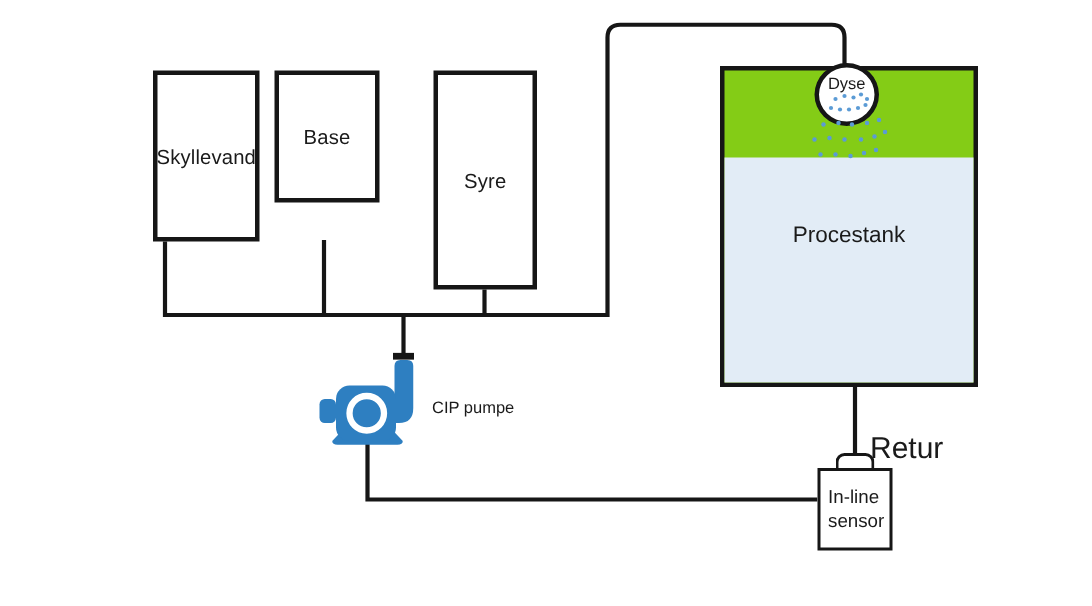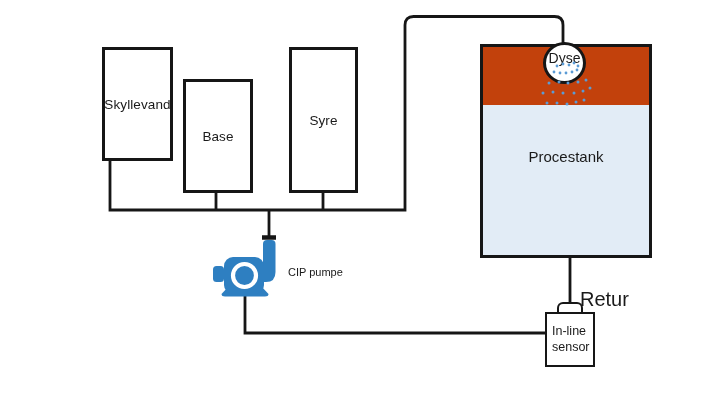--- a/index.html
+++ b/index.html
@@ -20,38 +20,38 @@
     box-sizing:border-box;
     border:3px solid #161616;
     background:#ffffff;
     display:flex;align-items:center;justify-content:center;
     z-index:2;
   }
   .tank-label{font-size:13.5px;letter-spacing:0.1px;white-space:nowrap;}
 
   #process-tank{
     position:absolute;left:480px;top:44px;width:172px;height:214px;
-    box-sizing:border-box;border:3px solid #161616;background:#c2410c;z-index:2;
+    box-sizing:border-box;border:3px solid #161616;background:#84cc16;z-index:2;
   }
   #liquid{
     position:absolute;left:0;top:58px;right:0;bottom:0;
     background:#e2ecf6;
   }
   #process-label{
     position:absolute;left:0;top:101px;width:100%;
     text-align:center;font-size:15px;
   }
 
   #nozzle{
     position:absolute;left:543px;top:42px;width:43px;height:42px;
     box-sizing:border-box;border:3px solid #161616;border-radius:50%;
     background:#ffffff;z-index:4;
     display:flex;align-items:flex-start;justify-content:center;
   }
-  #nozzle span{font-size:14px;margin-top:5px;}
+  #nozzle span{font-size:11px;margin-top:5px;}
 
   #cip-pump-label{
     position:absolute;left:288px;top:266px;font-size:11px;z-index:2;white-space:nowrap;
   }
   #retur-label{
     position:absolute;left:580px;top:288px;font-size:20px;z-index:2;white-space:nowrap;
   }
 
   #sensor-cap{
     position:absolute;left:557px;top:302px;width:26px;height:14px;
@@ -71,21 +71,21 @@
 <div id="canvas">
 
   <div id="process-tank">
     <div id="liquid"></div>
     <div id="process-label">Procestank</div>
   </div>
 
   <div class="tank" style="left:73px;top:47px;width:71px;height:114px;margin-left:29px;">
     <span class="tank-label">Skyllevand</span>
   </div>
-  <div class="tank" style="left:183px;top:47px;width:70px;height:114px;margin-top:32px;">
+  <div class="tank" style="left:183px;top:47px;width:70px;height:88px;">
     <span class="tank-label">Base</span>
   </div>
   <div class="tank" style="left:289px;top:47px;width:69px;height:146px;">
     <span class="tank-label">Syre</span>
   </div>
 
   <svg id="pipes" width="728" height="404" viewBox="0 0 728 404">
     <g stroke="#161616" stroke-width="2.8" fill="none">
 
       <path d="M110 160 L110 210 L405 210 L405 25 Q405 16.5 413.5 16.5 L554.5 16.5 Q563 16.5 563 25 L563 46"></path>

